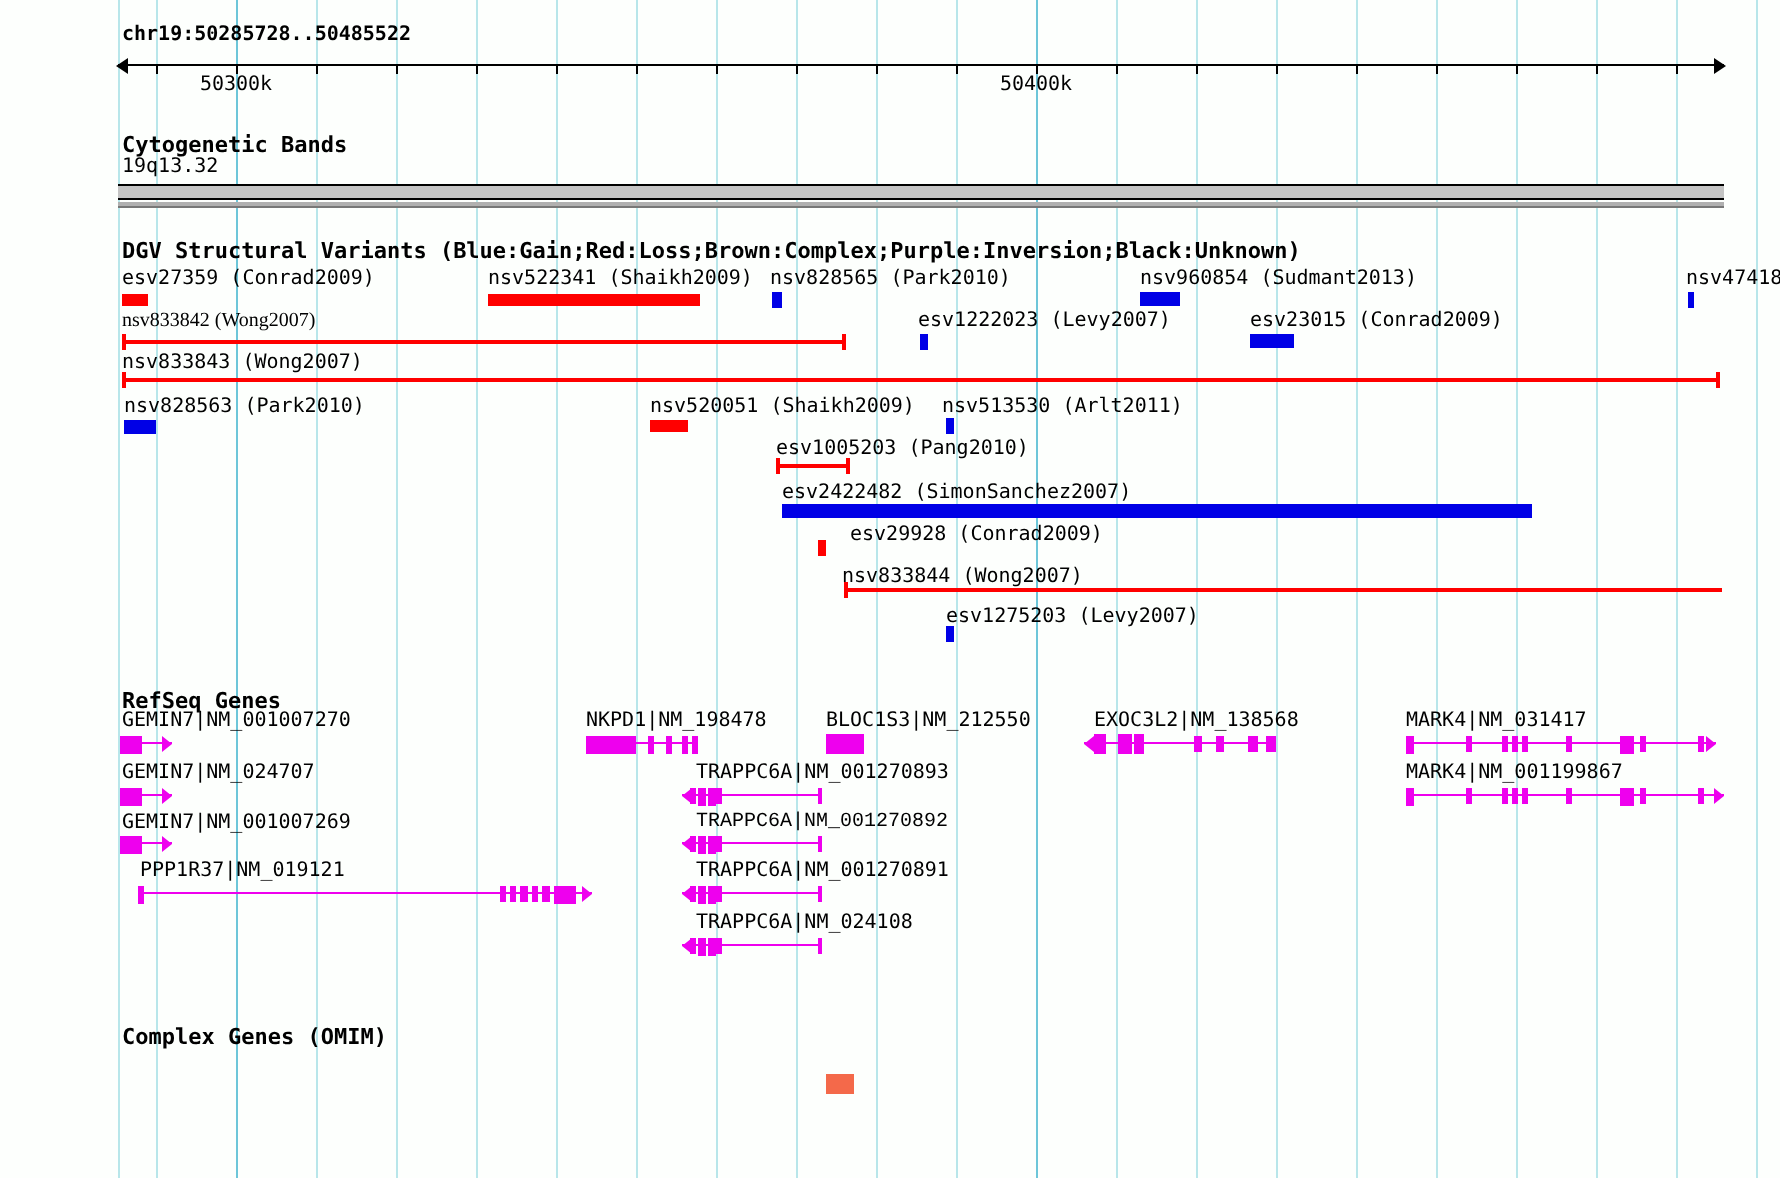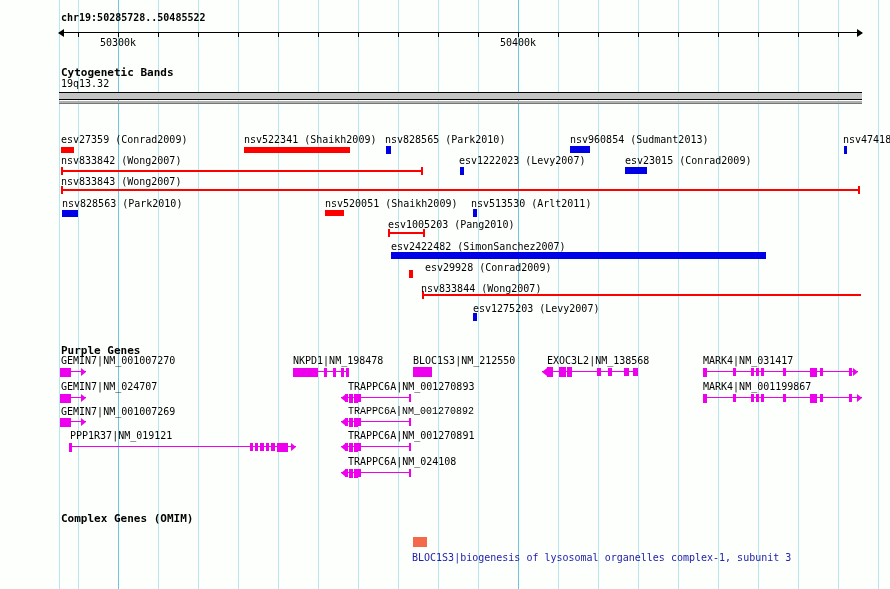--- a/index.html
+++ b/index.html
@@ -28,22 +28,23 @@
 
   <div>
     <div class="t hdr" style="left:61px; top:67px;">Cytogenetic Bands</div>
     <div class="t" style="left:61px; top:79px;">19q13.32</div>
     <div class="band" style="left:59px; top:92px; width:803px; height:6px;
                 background:#c4c4c4; border-top:1px solid #000; border-bottom:1px solid #000;"></div>
     <div class="band" style="left:59px; top:101px; width:803px; height:2px;
                 background:#b0b0b0; border-bottom:1px solid #777;"></div>
   </div>
 
-
-  <div class="t hdr" style="left:61px; top:345px;">Purple Genes</div>
+  <div class="t hdr" style="left:61px; top:120px;">DGV Structural Variants (Blue:Gain;Red:Loss;Brown:Complex;Purple:Inversion;Black:Unknown)</div>
+
+  <div class="t hdr" style="left:61px; top:345px;">RefSeq Genes</div>
 
   <div class="t hdr" style="left:61px; top:513px;">Complex Genes (OMIM)</div>
 
 <div class="gridline" style="left: 59px; background: rgb(184, 230, 234);"></div>
     <div class="gridline" style="left: 78px; background: rgb(184, 230, 234);"></div>
     <div class="gridline" style="left: 118px; background: rgb(109, 198, 217);"></div>
     <div class="gridline" style="left: 158px; background: rgb(184, 230, 234);"></div>
     <div class="gridline" style="left: 198px; background: rgb(184, 230, 234);"></div>
     <div class="gridline" style="left: 238px; background: rgb(184, 230, 234);"></div>
     <div class="gridline" style="left: 278px; background: rgb(184, 230, 234);"></div>
@@ -90,21 +91,21 @@
     <div class="t" style="left: 61px; top: 135px;">esv27359 (Conrad2009)</div>
     <div class="marker" style="left: 61px; top: 147px; width: 13px; height: 6px; background: rgb(255, 0, 0);"></div>
     <div class="t" style="left: 244px; top: 135px;">nsv522341 (Shaikh2009)</div>
     <div class="marker" style="left: 244px; top: 147px; width: 106px; height: 6px; background: rgb(255, 0, 0);"></div>
     <div class="t" style="left: 385px; top: 135px;">nsv828565 (Park2010)</div>
     <div class="marker" style="left: 386px; top: 146px; width: 5px; height: 8px; background: rgb(0, 0, 230);"></div>
     <div class="t" style="left: 570px; top: 135px;">nsv960854 (Sudmant2013)</div>
     <div class="marker" style="left: 570px; top: 146px; width: 20px; height: 7px; background: rgb(0, 0, 230);"></div>
     <div class="t" style="left: 843px; top: 135px;">nsv474187</div>
     <div class="marker" style="left: 844px; top: 146px; width: 3px; height: 8px; background: rgb(0, 0, 230);"></div>
-    <div class="t" style="left: 61px; top: 156px;">nsv833842 (Wong2007)</div>
+    <div class="t" style="left: 61px; top: 156px; font-family: Liberation Serif, serif;">nsv833842 (Wong2007)</div>
     <div class="marker" style="left: 61px; top: 170px; width: 362px; height: 2px; background: rgb(255, 0, 0);"></div>
     <div class="cap" style="left: 61px; top: 167px; width: 2px; height: 8px; background: rgb(255, 0, 0);"></div>
     <div class="cap" style="left: 421px; top: 167px; width: 2px; height: 8px; background: rgb(255, 0, 0);"></div>
     <div class="t" style="left: 459px; top: 156px;">esv1222023 (Levy2007)</div>
     <div class="marker" style="left: 460px; top: 167px; width: 4px; height: 8px; background: rgb(0, 0, 230);"></div>
     <div class="t" style="left: 625px; top: 156px;">esv23015 (Conrad2009)</div>
     <div class="marker" style="left: 625px; top: 167px; width: 22px; height: 7px; background: rgb(0, 0, 230);"></div>
     <div class="t" style="left: 61px; top: 177px;">nsv833843 (Wong2007)</div>
     <div class="marker" style="left: 61px; top: 189px; width: 799px; height: 2px; background: rgb(255, 0, 0);"></div>
     <div class="cap" style="left: 61px; top: 186px; width: 2px; height: 8px; background: rgb(255, 0, 0);"></div>
@@ -246,14 +247,13 @@
     <div class="glyph" style="left: 341px; top: 467px; width: 70px; height: 12px;">
       <div class="gline" style="left: 0px; top: 5px; width: 70px; height: 1px; background: rgb(238, 0, 238);"></div>
       <div class="exon" style="left: 4px; top: 2px; width: 3px; height: 8px; background: rgb(238, 0, 238);"></div>
       <div class="exon" style="left: 8px; top: 1.5px; width: 4px; height: 9px; background: rgb(238, 0, 238);"></div>
       <div class="exon" style="left: 13px; top: 1.5px; width: 4px; height: 9px; background: rgb(238, 0, 238);"></div>
       <div class="exon" style="left: 17px; top: 2px; width: 3px; height: 8px; background: rgb(238, 0, 238);"></div>
       <div class="arrowhead" style="left: 0px; top: 2px; border-right: 5px solid rgb(238, 0, 238); border-top: 4px solid transparent; border-bottom: 4px solid transparent;"></div>
       <div class="cap" style="left: 68px; top: 2px; width: 2px; height: 8px; background: rgb(238, 0, 238);"></div>
     </div>
     <div class="marker" style="left: 413px; top: 537px; width: 14px; height: 10px; background: rgb(244, 105, 74);"></div>
-    <div class="t" style="left: 412px; top: 553px; color: rgb(34, 34, 170);">BLOC1S3|biogenesis of lysosomal organelles complex-1, subunit 3</div>
   </div>
 
 </body></html>

